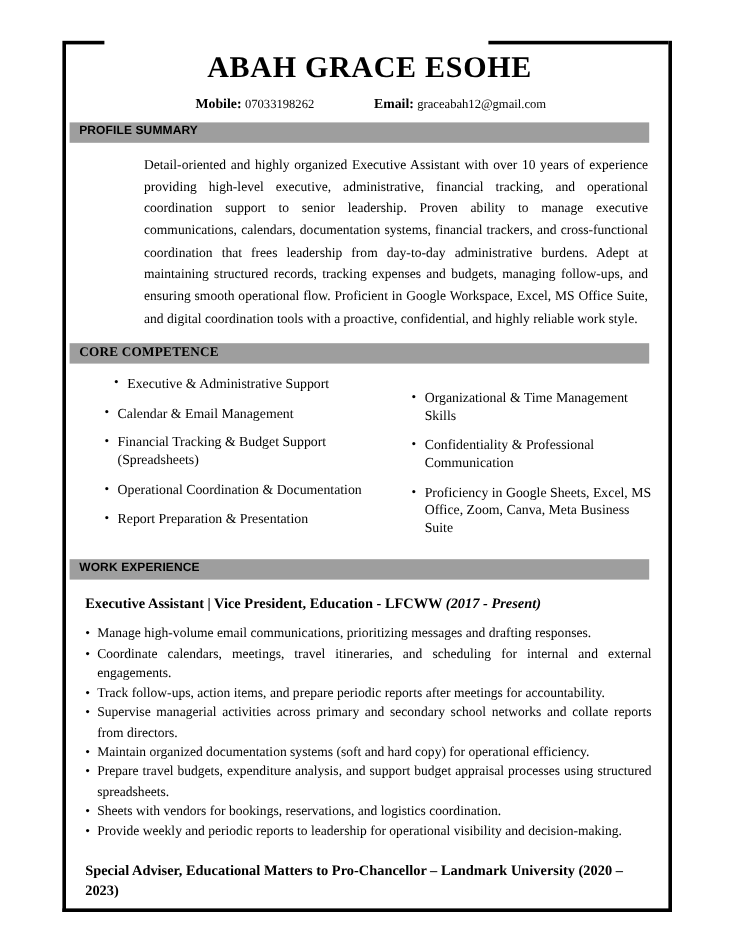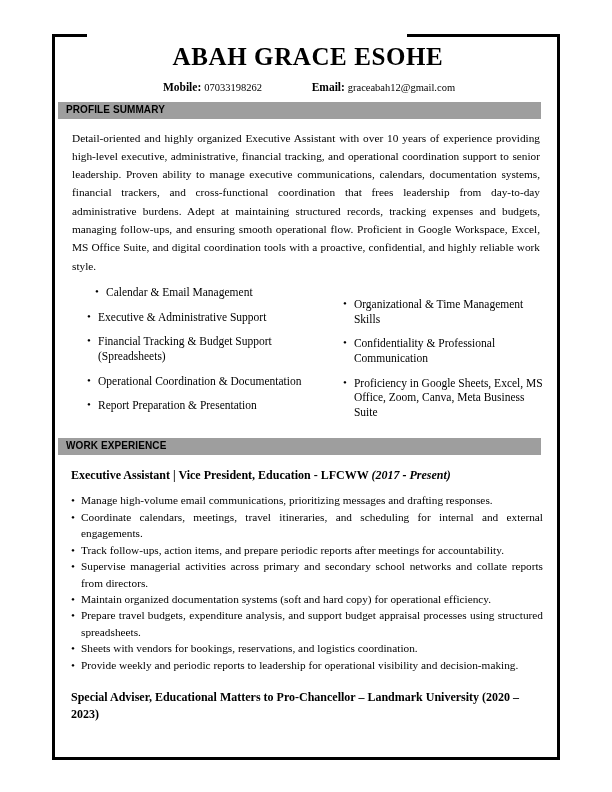--- a/index.html
+++ b/index.html
@@ -90,20 +90,21 @@
     letter-spacing: 0.1px;
   }
   .sec-bar.serif span {
     font-family: "Liberation Serif", serif;
     font-size: 11px;
   }
 
   
   .profile-body {
     padding: 10px 17px 0 17px;
+    margin-left: 48px;
   }
   .profile-body p {
     margin: 0;
     font-size: 11.3px;
     line-height: 1.62;
     text-align: justify;
     text-justify: inter-word;
   }
 
   
@@ -192,24 +193,27 @@
     </div>
   </div>
 
   <div class="sec-bar sans first">
     <span>PROFILE SUMMARY</span>
   </div>
   <div class="profile-body">
     <p>Detail-oriented and highly organized Executive Assistant with over 10 years of experience providing high-level executive, administrative, financial tracking, and operational coordination support to senior leadership. Proven ability to manage executive communications, calendars, documentation systems, financial trackers, and cross-functional coordination that frees leadership from day-to-day administrative burdens. Adept at maintaining structured records, tracking expenses and budgets, managing follow-ups, and ensuring smooth operational flow. Proficient in Google Workspace, Excel, MS Office Suite, and digital coordination tools with a proactive, confidential, and highly reliable work style.</p>
   </div>
 
+  <div class="sec-bar serif" style="margin-top:11px;">
+    <span>CORE COMPETENCE</span>
+  </div>
   <div class="comp-wrap">
     <div class="comp-col left">
+      <div class="comp-item">Executive &amp; Administrative Support</div>
       <div class="comp-item">Calendar &amp; Email Management</div>
-      <div class="comp-item">Executive &amp; Administrative Support</div>
       <div class="comp-item">Financial Tracking &amp; Budget Support (Spreadsheets)</div>
       <div class="comp-item">Operational Coordination &amp; Documentation</div>
       <div class="comp-item">Report Preparation &amp; Presentation</div>
     </div>
     <div class="comp-col right">
       <div class="comp-item">Organizational &amp; Time Management Skills</div>
       <div class="comp-item">Confidentiality &amp; Professional Communication</div>
       <div class="comp-item">Proficiency in Google Sheets, Excel, MS Office, Zoom, Canva, Meta Business Suite</div>
     </div>
   </div>

